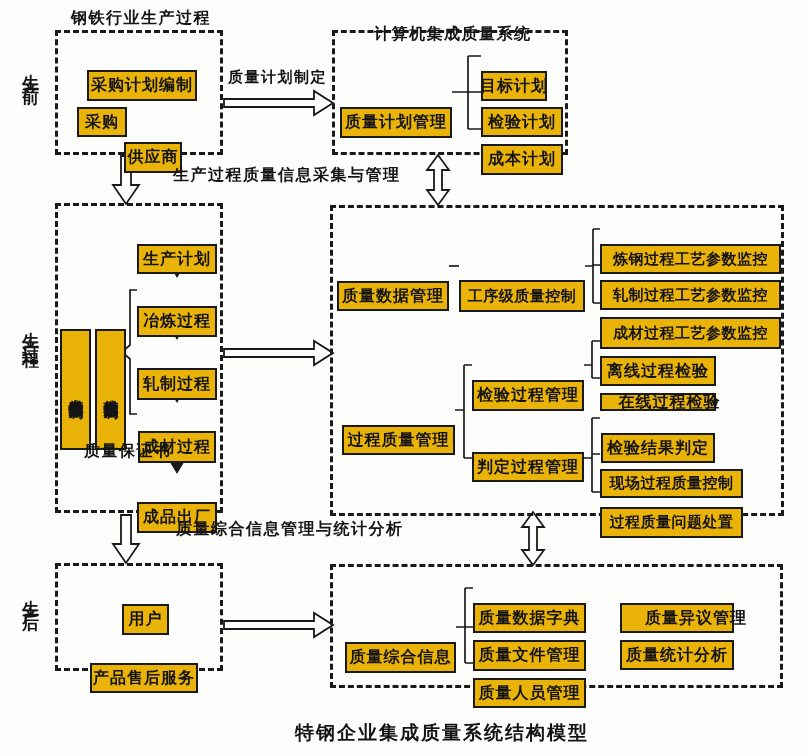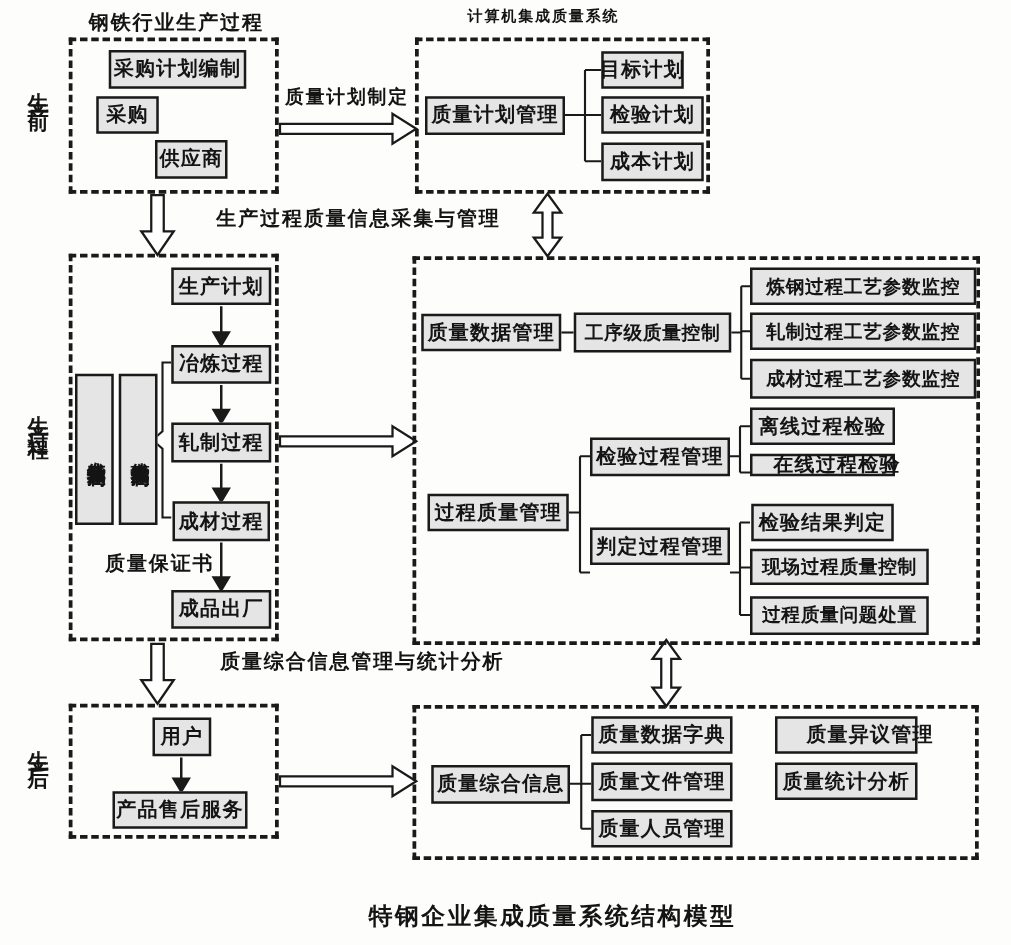--- a/index.html
+++ b/index.html
@@ -1,23 +1,23 @@
 <!DOCTYPE html>
 <html><head>
 <meta charset="utf-8">
 <style>
   html,body { margin:0; padding:0; background:#d8d8d8; }
   .page {
     position:relative; width:809px; height:756px; background:#fdfdfc;
     font-family:"Liberation Sans", sans-serif; color:#141414; overflow:hidden;
   }
   .box {
-    position:absolute; box-sizing:border-box; border:2px solid #1a1a1a; background:#e5e5e5;
+    position:absolute; box-sizing:border-box; border:2px solid #1a1a1a; background:#eab308;
     display:flex; align-items:center; justify-content:center;
-    font-weight:bold; font-size:16px; letter-spacing:1px; white-space:nowrap; text-align:center;
+    font-weight:bold; font-size:16px; letter-spacing:1px; white-space:nowrap; text-align:center;margin-top:30px;
   }
   .f15 { font-size:15px; letter-spacing:0.5px; }
   .dashedbox { position:absolute; box-sizing:border-box; border:3px dashed #1a1a1a; background:transparent; }
   .lbl { position:absolute; font-weight:bold; font-size:15px; letter-spacing:1.5px; white-space:nowrap; }
   .caption { position:absolute; font-weight:bold; font-size:19px; letter-spacing:2px; white-space:nowrap; }
   .vlabel {
     position:absolute; writing-mode:vertical-rl; text-orientation:upright;
     font-weight:bold; font-size:17px; letter-spacing:7px; white-space:nowrap;
   }
   .vbox {
@@ -73,21 +73,21 @@
   <div class="vlabel" style="left:19px; top:586px;">生产后</div>
 
   <div class="lbl" style="left:71px; top:8px; font-size:16px;">钢铁行业生产过程</div>
   <div class="dashedbox" style="left:55px; top:30px; width:168px; height:125px;"></div>
   <div class="box" style="left:87px; top:40px; width:110px; height:31px;">采购计划编制</div>
   <div class="box" style="left:77px; top:77px; width:50px; height:30px;">采购</div>
   <div class="box" style="left:124px; top:112px; width:58px; height:31px;">供应商</div>
 
   <div class="lbl" style="left:228px; top:68px;">质量计划制定</div>
 
-  <div class="lbl" style="left:374px; top:5px; font-size:12px;">计算机集成质量系统</div>
+  <div class="lbl" style="left:374px; top:24px; font-size:16px;">计算机集成质量系统</div>
   <div class="dashedbox" style="left:332px; top:30px; width:236px; height:125px;"></div>
   <div class="box" style="left:340px; top:77px; width:112px; height:31px;">质量计划管理</div>
   <div class="box" style="left:481px; top:41px; width:66px; height:30px;">目标计划</div>
   <div class="box" style="left:481px; top:77px; width:82px; height:30px;">检验计划</div>
   <div class="box" style="left:481px; top:114px; width:82px; height:31px;">成本计划</div>
 
   <div class="lbl" style="left:173px; top:165px; font-size:16px;">生产过程质量信息采集与管理</div>
 
   <div class="dashedbox" style="left:55px; top:203px; width:168px; height:310px;"></div>
   <div class="box" style="left:137px; top:214px; width:80px; height:30px;">生产计划</div>

